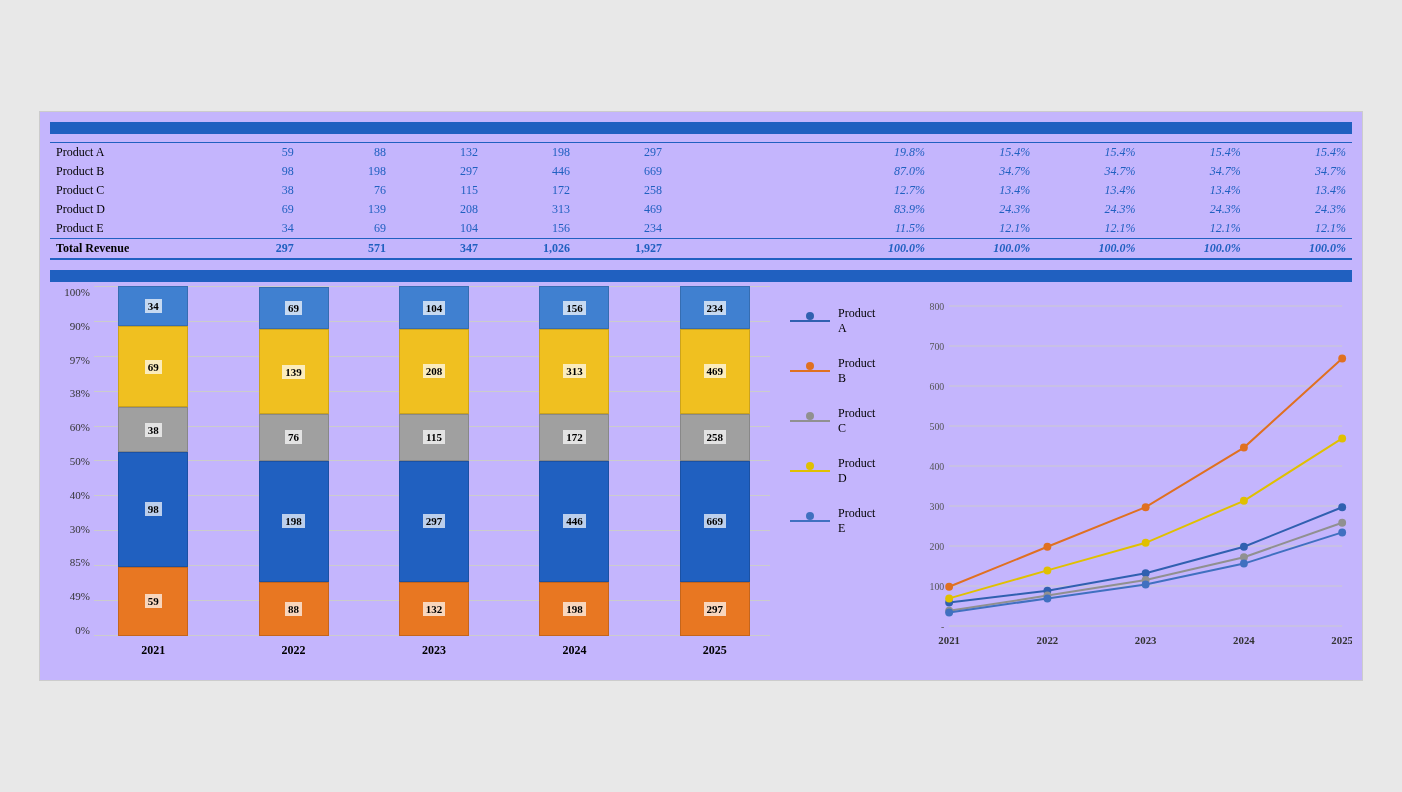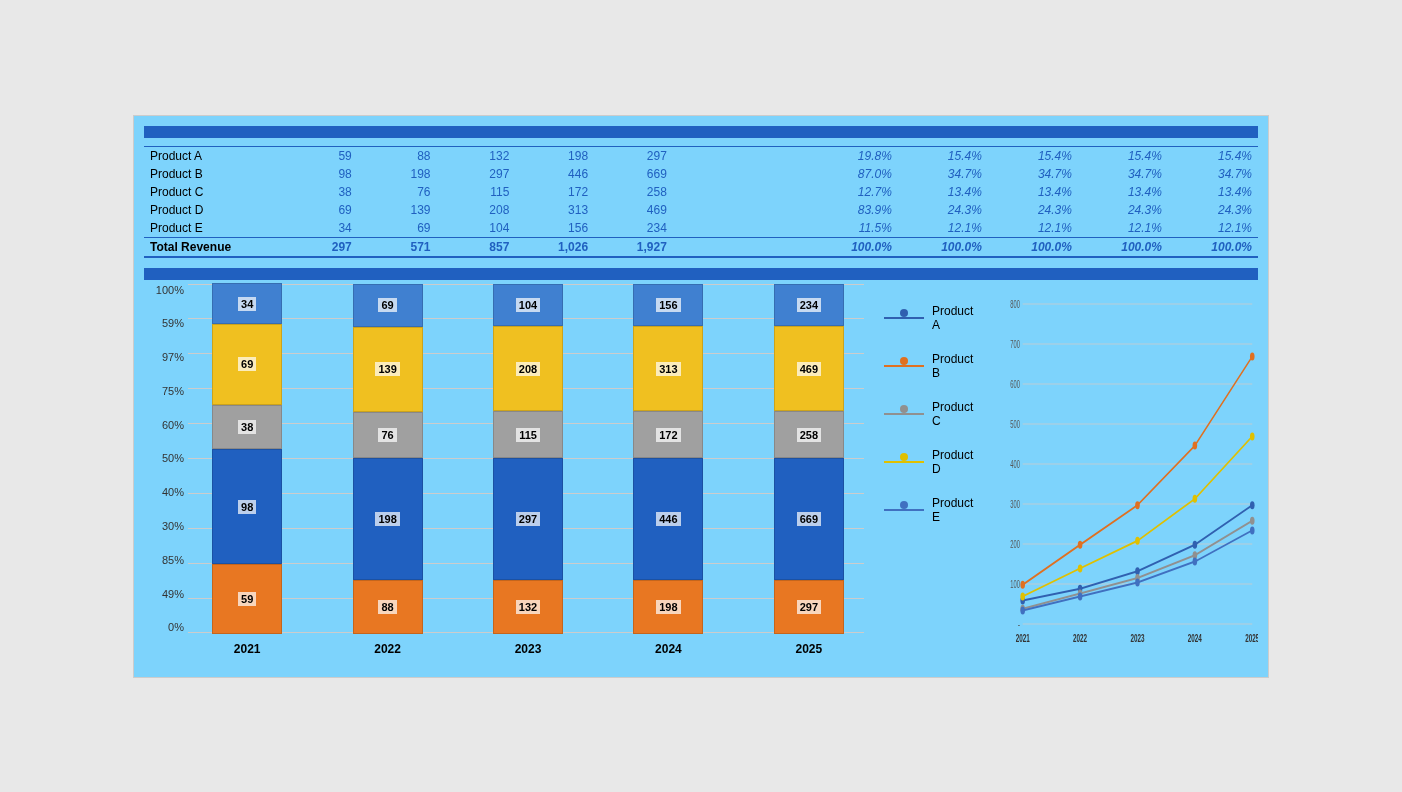--- a/index.html
+++ b/index.html
@@ -6,24 +6,25 @@
     body {
       background: #e8e8e8;
       font-family: Arial, sans-serif;
       font-size: 12px;
       display: flex;
       justify-content: center;
       align-items: center;
       min-height: 100vh;
     }
     .container {
-      width: 1136px;
-      background: #7dd3fc;
+      width: 1324px;
+      background: #c4b5fd;
       border: 1px solid #ccc;
       padding: 10px;
+      font-family: Liberation Serif, serif;
     }
     
     .section-header {
       background: #2060c0;
       color: white;
       font-weight: bold;
       font-size: 15px;
       text-align: center;
       padding: 6px 0;
       margin-bottom: 4px;
@@ -286,21 +287,21 @@
           <td class="col-pct pct-col">11.5%</td>
           <td class="col-pct pct-col">12.1%</td>
           <td class="col-pct pct-col">12.1%</td>
           <td class="col-pct pct-col">12.1%</td>
           <td class="col-pct pct-col">12.1%</td>
         </tr>
         <tr class="total-row">
           <td class="col-label">Total Revenue</td>
           <td class="col-year">297</td>
           <td class="col-year">571</td>
-          <td class="col-year">857</td>
+          <td class="col-year">347</td>
           <td class="col-year">1,026</td>
           <td class="col-year">1,927</td>
           <td class="col-gap"></td>
           <td class="col-pct pct-col"><em>100.0%</em></td>
           <td class="col-pct pct-col"><em>100.0%</em></td>
           <td class="col-pct pct-col"><em>100.0%</em></td>
           <td class="col-pct pct-col"><em>100.0%</em></td>
           <td class="col-pct pct-col"><em>100.0%</em></td>
         </tr>
       </tbody>
@@ -313,23 +314,23 @@
     <div class="bar-section">
       <div class="bar-chart" id="bar-chart-container">
         <div class="y-axis" id="y-axis">
             <div>0%</div>
             <div>49%</div>
             <div>85%</div>
             <div>30%</div>
             <div>40%</div>
             <div>50%</div>
             <div>60%</div>
-            <div>75%</div>
+            <div>38%</div>
             <div>97%</div>
-            <div>59%</div>
+            <div>90%</div>
             <div>100%</div>
           </div>
         <div class="gridlines" id="gridlines">
             <div class="gridline"></div>
             <div class="gridline"></div>
             <div class="gridline"></div>
             <div class="gridline"></div>
             <div class="gridline"></div>
             <div class="gridline"></div>
             <div class="gridline"></div>

